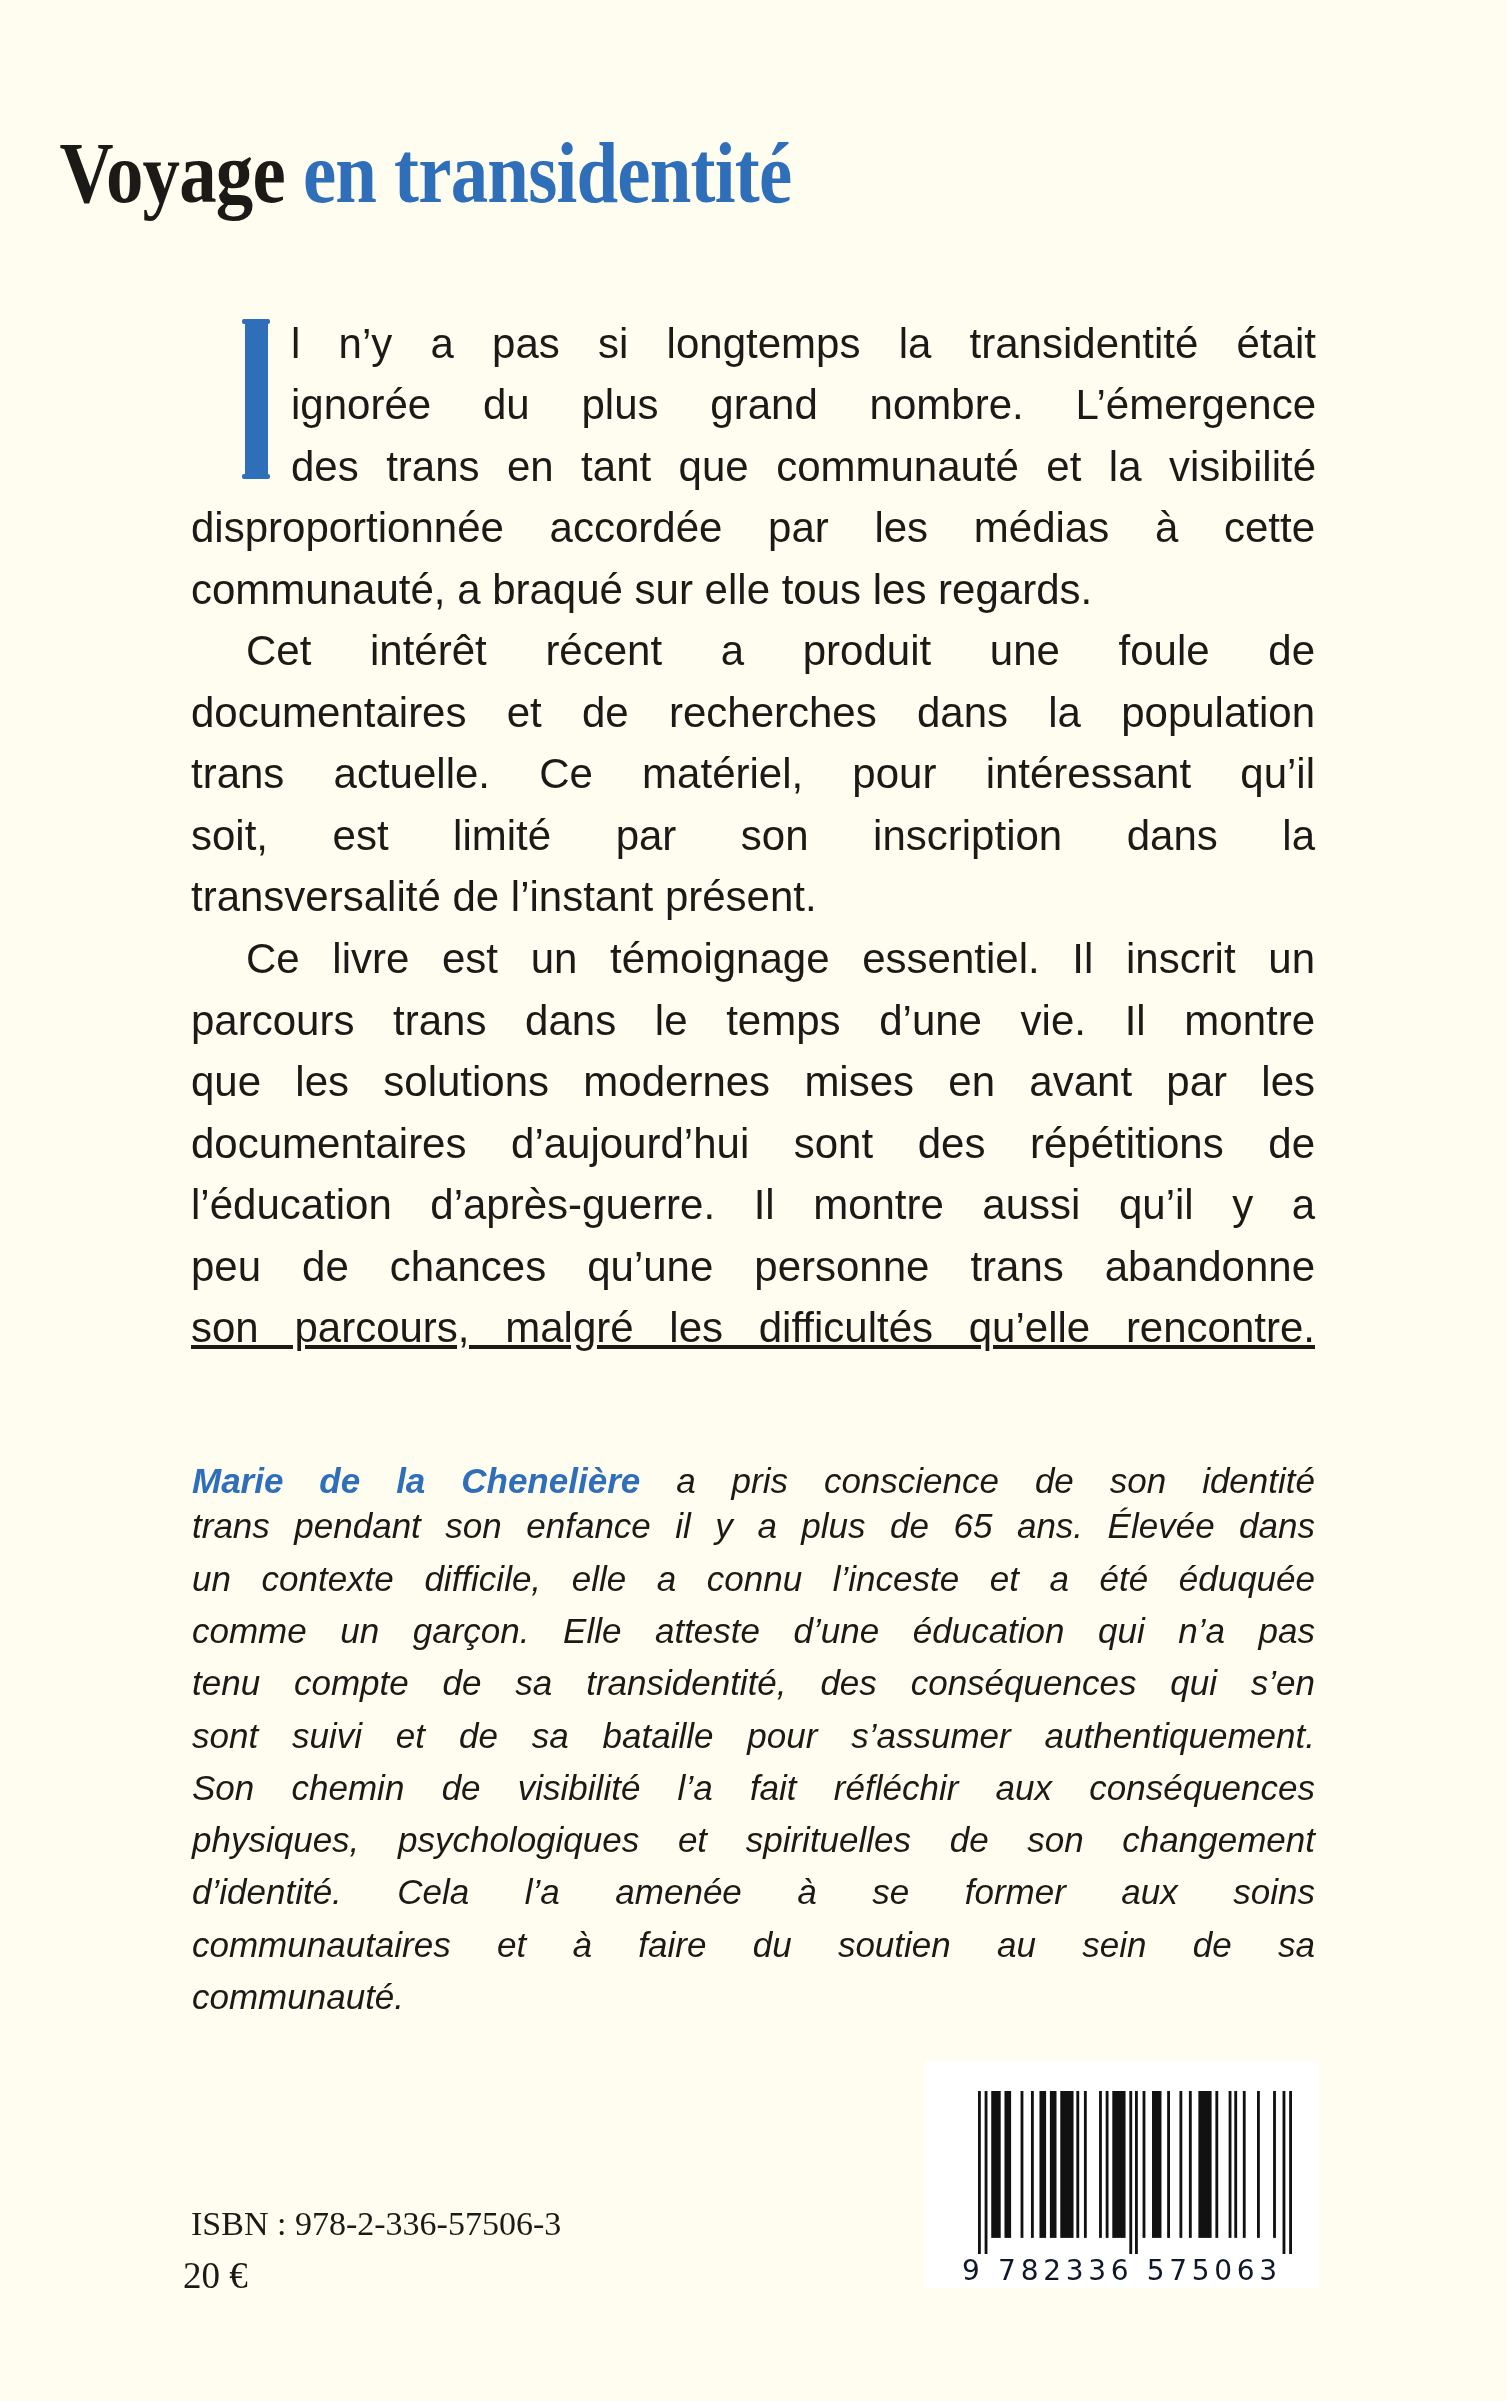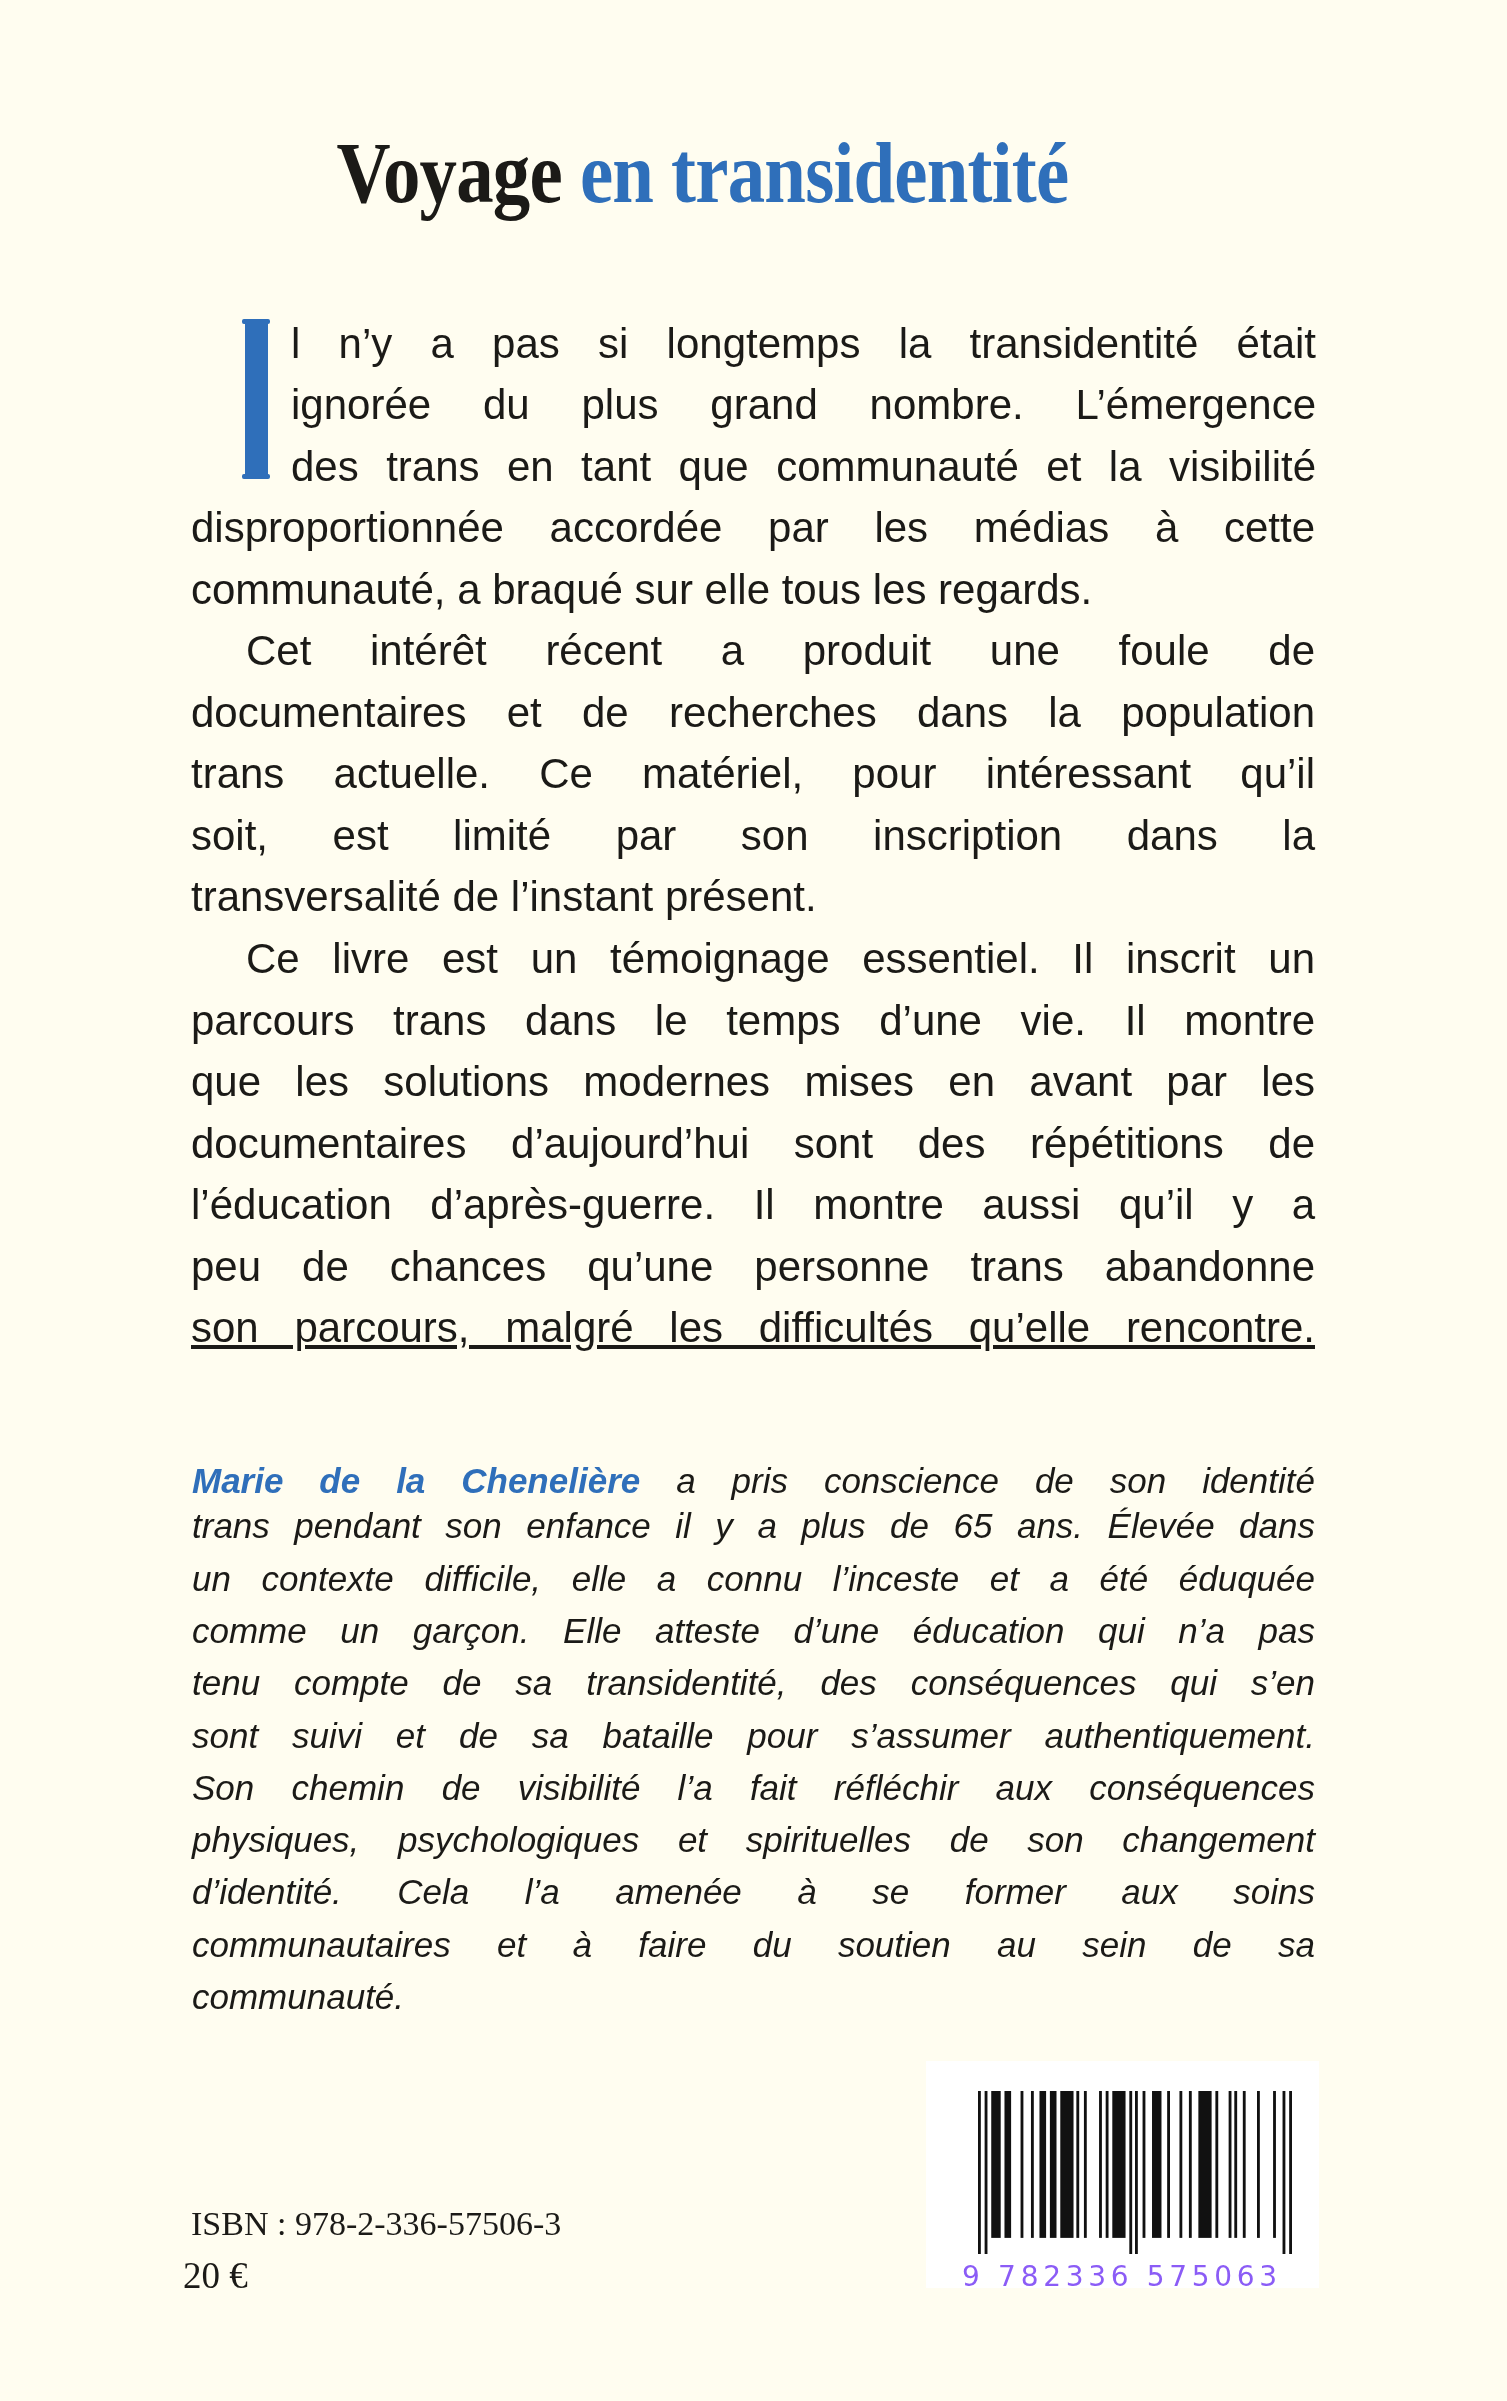--- a/index.html
+++ b/index.html
@@ -7,28 +7,26 @@
     width: 1508px; height: 2402px;
     background: #fffdf0;
     position: relative;
     overflow: hidden;
     color: #1b1a17;
   }
   .title {
     position: absolute;
     left: 0; width: 1336px;
     top: 125px;
-    text-align: center;
     font-family: "Liberation Serif", "DejaVu Serif", serif;
     font-weight: bold;
     font-size: 87px;
     line-height: 95px;
     white-space: nowrap;
     letter-spacing: -0.9px;
-    padding-left: 34px;
   }
   .title .inner { display: inline-block; transform: scaleX(0.86); transform-origin: center; }
   .title .t-dark { color: #1b1a17; }
   .title .t-blue { color: #2f6fba; }
 
   .line {
     position: absolute;
     white-space: nowrap;
     font-family: "Liberation Sans", "DejaVu Sans", sans-serif;
     text-align: justify;
@@ -72,26 +70,26 @@
   .barcode-box {
     position: absolute; left: 926px; top: 2061px;
     width: 393px; height: 227px;
     background: #ffffff;
   }
   .barcode-bars {
     position: absolute; left: 52px; top: 30px;
     width: 314px; height: 163px;
   }
   .barcode-digits {
-    position: absolute; left: 36px; top: 200px;
+    position: absolute; left: 36px; top: 194px;
     width: 331px;
     font-family: "DejaVu Sans", "Liberation Sans", sans-serif;
     font-size: 28px; line-height: 32px;
     letter-spacing: 4.7px;
-    color: #8b5cf6;
+    color: #0f172a;
     white-space: nowrap;
   }
 </style>
 </head>
 <body>
 
 <div class="title">
   <span class="inner">
     <span class="t-dark">Voyage</span>
     <span class="t-blue">en transidentité</span>

